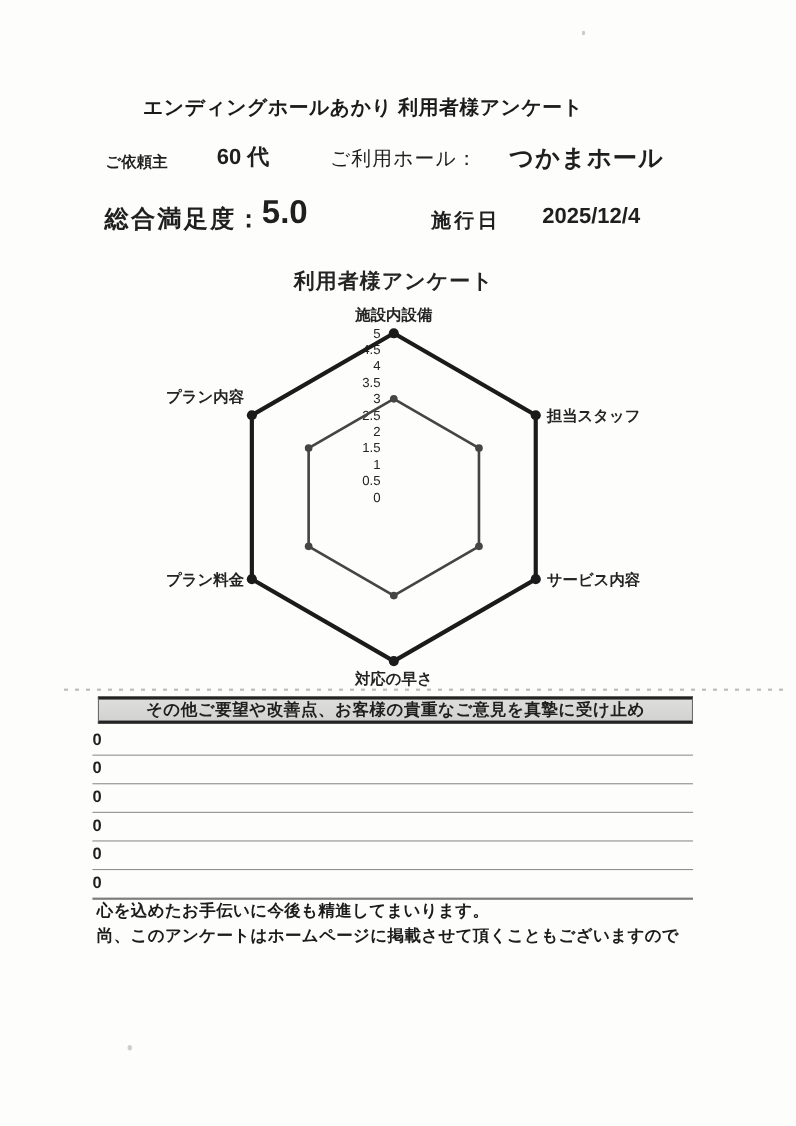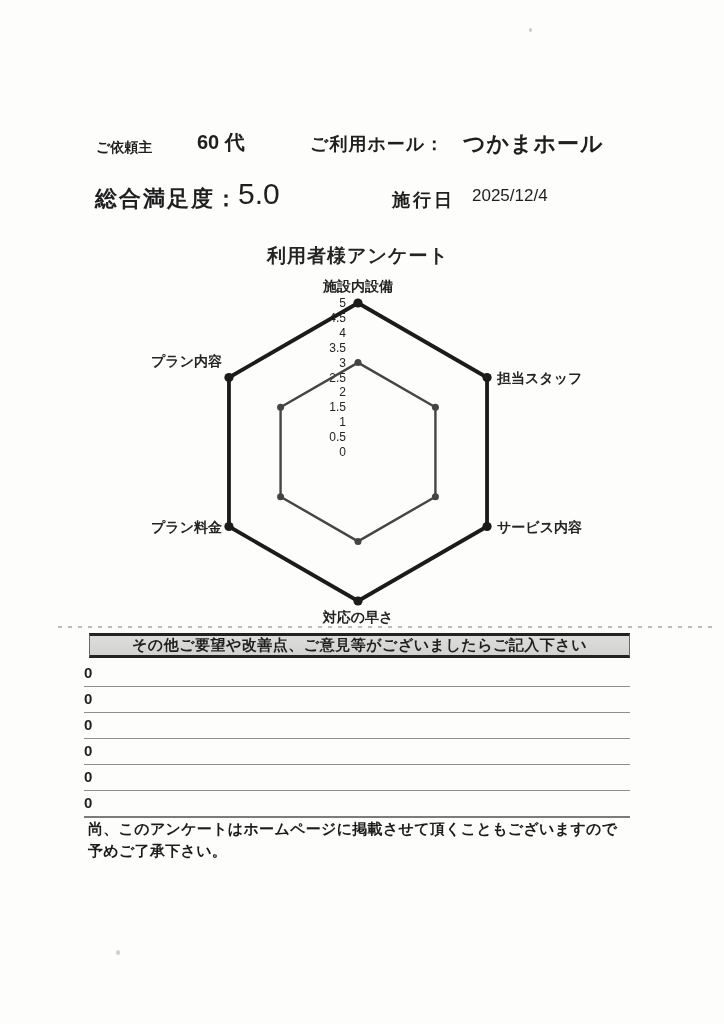--- a/index.html
+++ b/index.html
@@ -17,26 +17,26 @@
   }
   .abs{position:absolute;}
   
   .doc-title{
     left:130px;top:86px;
     font-size:18px;font-weight:700;letter-spacing:.5px;
     white-space:nowrap;color:#1b1b1b;
   }
   .lbl-client{left:96px;top:139px;font-size:14px;font-weight:700;}
   .val-client{left:197px;top:129px;font-size:20px;font-weight:700;}
-  .lbl-hall{left:300px;top:132px;font-size:18px;font-weight:700;letter-spacing:1px;margin-left:10px;}
+  .lbl-hall{left:300px;top:132px;font-size:18px;font-weight:400;letter-spacing:1px;}
   .val-hall{left:463px;top:129px;font-size:22px;font-weight:700;letter-spacing:1px;}
   .lbl-sat{left:95px;top:184px;font-size:22px;font-weight:700;letter-spacing:2px;}
-  .val-sat{left:238px;top:177px;font-size:30px;font-weight:400;}
+  .val-sat{left:238px;top:177px;font-size:30px;font-weight:700;}
   .lbl-date{left:364px;top:188px;font-size:18px;font-weight:700;letter-spacing:3px;margin-left:28px;}
-  .val-date{left:472px;top:186px;font-size:17px;font-weight:400;}
+  .val-date{left:493px;top:186px;font-size:20px;font-weight:700;}
   
   #radar-svg{left:120px;top:238px;}
   #radar-svg text{fill:#242424;}
   .chart-title{font-size:19px;font-weight:700;letter-spacing:1px;}
   .cat-label{font-size:14px;font-weight:700;}
   .tick-label{font-size:12px;font-weight:400;fill:#333;}
   
   .scan-line{
     left:58px;top:626px;width:655px;height:2px;
     background:repeating-linear-gradient(90deg,rgba(110,110,110,.45) 0 4px,transparent 4px 10px);
@@ -69,20 +69,21 @@
   
   .speck{border-radius:50%;}
   .speck-a{left:529px;top:28px;width:3px;height:4px;background:#b5b5b5;opacity:.7;}
   .speck-b{left:116px;top:950px;width:4px;height:5px;background:#a8a8a8;opacity:.55;}
 </style>
 </head>
 <body>
 
 <div class="page">
 
+  <div class="abs doc-title">エンディングホールあかり 利用者様アンケート</div>
 
   <div class="abs lbl-client">ご依頼主</div>
   <div class="abs val-client">60 代</div>
   <div class="abs lbl-hall">ご利用ホール：</div>
   <div class="abs val-hall">つかまホール</div>
 
   <div class="abs lbl-sat">総合満足度：</div>
   <div class="abs val-sat">5.0</div>
   <div class="abs lbl-date">施行日</div>
   <div class="abs val-date">2025/12/4</div>
@@ -117,32 +118,32 @@
       <circle cx="238" cy="124.6" r="3.5" fill="#454545"></circle>
       <circle cx="315.4226710983288" cy="169.3" r="3.5" fill="#454545"></circle>
       <circle cx="315.4226710983288" cy="258.7" r="3.5" fill="#454545"></circle>
       <circle cx="238" cy="303.4" r="3.5" fill="#454545"></circle>
       <circle cx="160.5773289016712" cy="258.7" r="3.5" fill="#454545"></circle>
       <circle cx="160.5773289016712" cy="169.29999999999998" r="3.5" fill="#454545"></circle>
     </svg>
 
   <div class="abs scan-line"></div>
 
-  <div class="abs tbl-header">その他ご要望や改善点、ご意見等がございましたらご記入下さい</div>
+  <div class="abs tbl-header">その他ご要望や改善点、お客様の貴重なご意見を真摯に受け止め</div>
 
   <div class="abs tbl-rows">
     <div class="tbl-row">0</div>
     <div class="tbl-row">0</div>
     <div class="tbl-row">0</div>
     <div class="tbl-row">0</div>
     <div class="tbl-row">0</div>
     <div class="tbl-row">0</div>
   </div>
 
   <div class="abs footer">
+    <div>心を込めたお手伝いに今後も精進してまいります。</div>
     <div>尚、このアンケートはホームページに掲載させて頂くこともございますので</div>
-    <div>予めご了承下さい。</div>
   </div>
 
   <div class="abs speck speck-a"></div>
   <div class="abs speck speck-b"></div>
 
 </div>
 
 </body></html>

